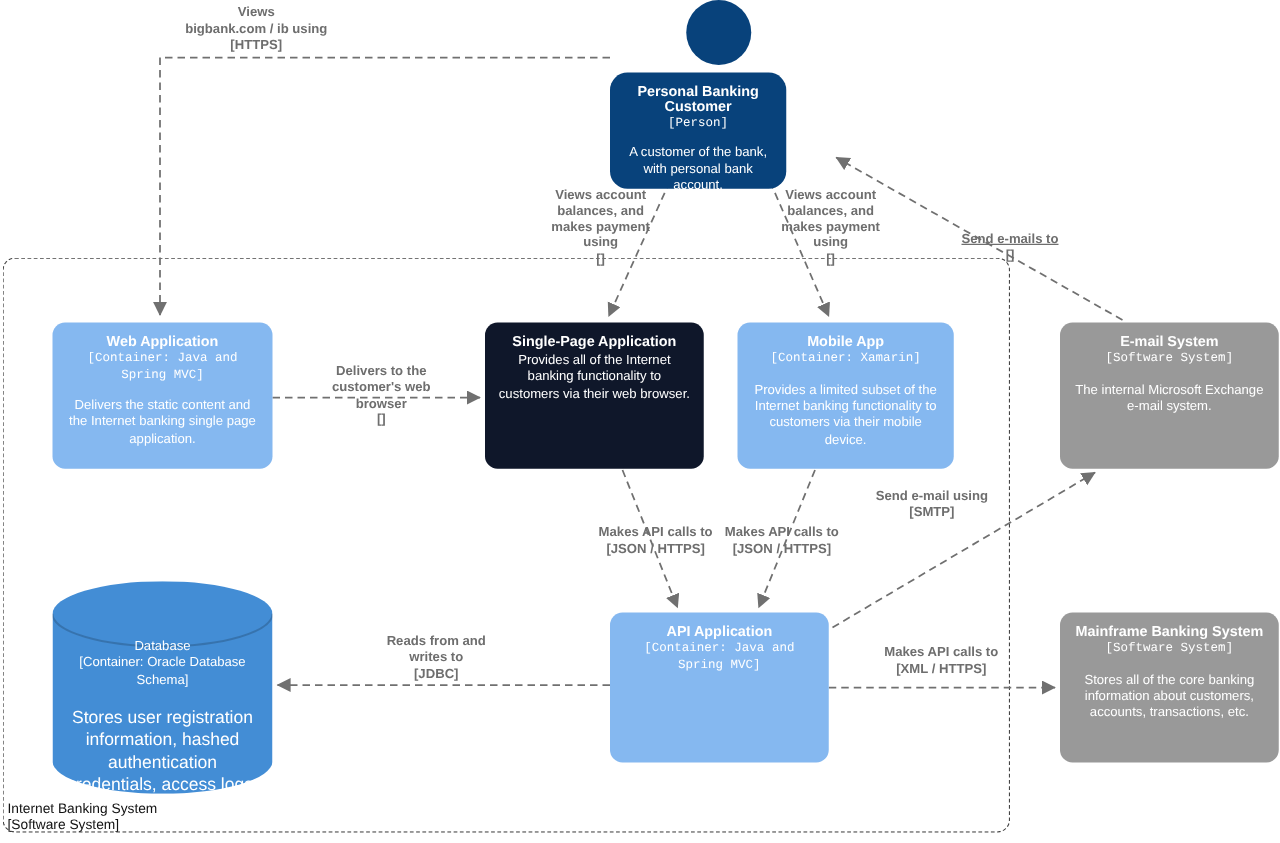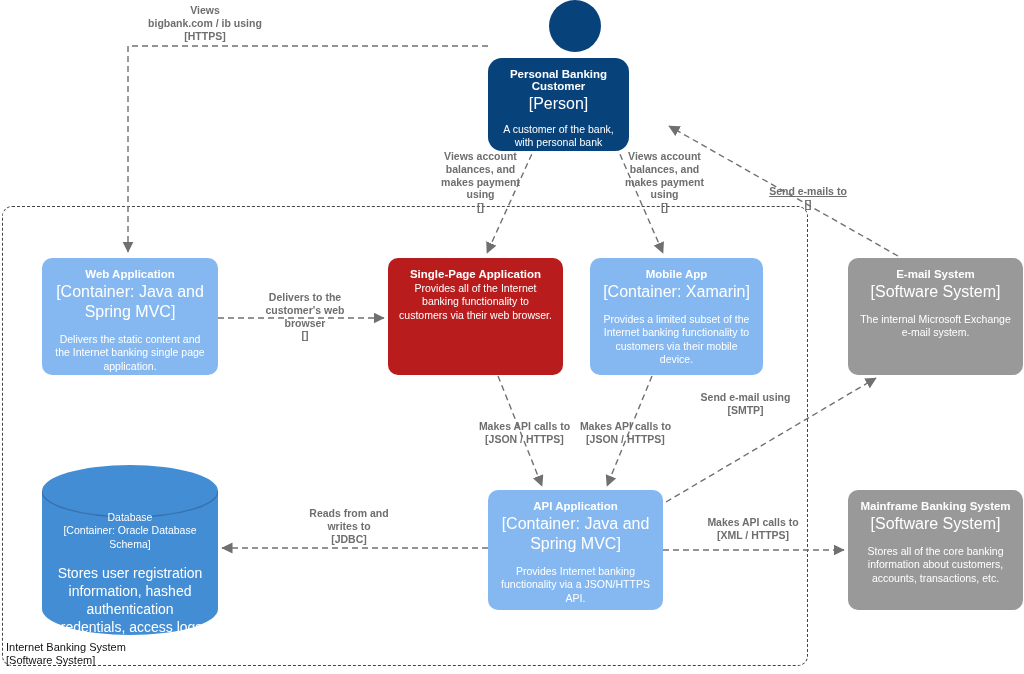--- a/index.html
+++ b/index.html
@@ -22,21 +22,21 @@
     position:absolute;z-index:2;text-align:center;
     font-size:10.5px;font-weight:bold;color:#6e6e6e;line-height:1.22;
     white-space:pre-line;
   }
   
   .node{
     position:absolute;z-index:3;border-radius:10px;color:#fff;text-align:center;
     padding:10px 9px 6px;box-sizing:border-box;
   }
   .node .title{font-weight:bold;font-size:11.5px;margin-bottom:2px;}
-  .node .subtitle{font-size:16px;margin-bottom:11px;line-height:1.25;}
+  .node .subtitle{font-size:10px;margin-bottom:11px;line-height:1.25;font-family:Liberation Mono, monospace;}
   .node .desc{font-size:10.5px;line-height:1.28;}
   .n-customer{left:488px;top:58px;width:141px;height:93px;border-radius:14px;}
   .n-customer .subtitle{margin-bottom:9px;}
   .person-head{position:absolute;left:549px;top:0;width:52px;height:52px;border-radius:50%;z-index:2;}
   .n-web{left:42px;top:258px;width:176px;height:117px;}
   .n-spa{left:388px;top:258px;width:175px;height:117px;}
   .n-mobile{left:590px;top:258px;width:173px;height:117px;}
   .n-email{left:848px;top:258px;width:175px;height:117px;}
   .n-api{left:488px;top:490px;width:175px;height:120px;}
   .n-mainframe{left:848px;top:490px;width:175px;height:120px;}
@@ -125,41 +125,40 @@
   <div class="subtitle">[Person]</div>
   <div class="desc">A customer of the bank, with personal bank account.</div>
 </div>
 
 <div class="node n-web" style="background-color: rgb(133, 184, 240);">
   <div class="title">Web Application</div>
   <div class="subtitle">[Container: Java and Spring MVC]</div>
   <div class="desc">Delivers the static content and the Internet banking single page application.</div>
 </div>
 
-<div class="node n-spa" style="background-color: #b91c1c;">
+<div class="node n-spa" style="background-color: #0f172a;">
   <div class="title">Single-Page Application</div>
   <div class="desc">Provides all of the Internet banking functionality to customers via their web browser.</div>
 </div>
 
 <div class="node n-mobile" style="background-color: rgb(133, 184, 240); text-align: center;">
   <div class="title">Mobile App</div>
   <div class="subtitle">[Container: Xamarin]</div>
   <div class="desc">Provides a limited subset of the Internet banking functionality to customers via their mobile device.</div>
 </div>
 
 <div class="node n-email" style="background-color: rgb(153, 153, 153);">
   <div class="title">E-mail System</div>
   <div class="subtitle">[Software System]</div>
   <div class="desc">The internal Microsoft Exchange e-mail system.</div>
 </div>
 
 <div class="node n-api" style="background-color: rgb(133, 184, 240);">
   <div class="title">API Application</div>
   <div class="subtitle">[Container: Java and Spring MVC]</div>
-  <div class="desc">Provides Internet banking functionality via a JSON/HTTPS API.</div>
 </div>
 
 <div class="node n-mainframe" style="background-color: rgb(153, 153, 153);">
   <div class="title">Mainframe Banking System</div>
   <div class="subtitle">[Software System]</div>
   <div class="desc">Stores all of the core banking information about customers, accounts, transactions, etc.</div>
 </div>
 
 <div class="n-db">
   <svg viewBox="0 0 176 170" width="176" height="170">

